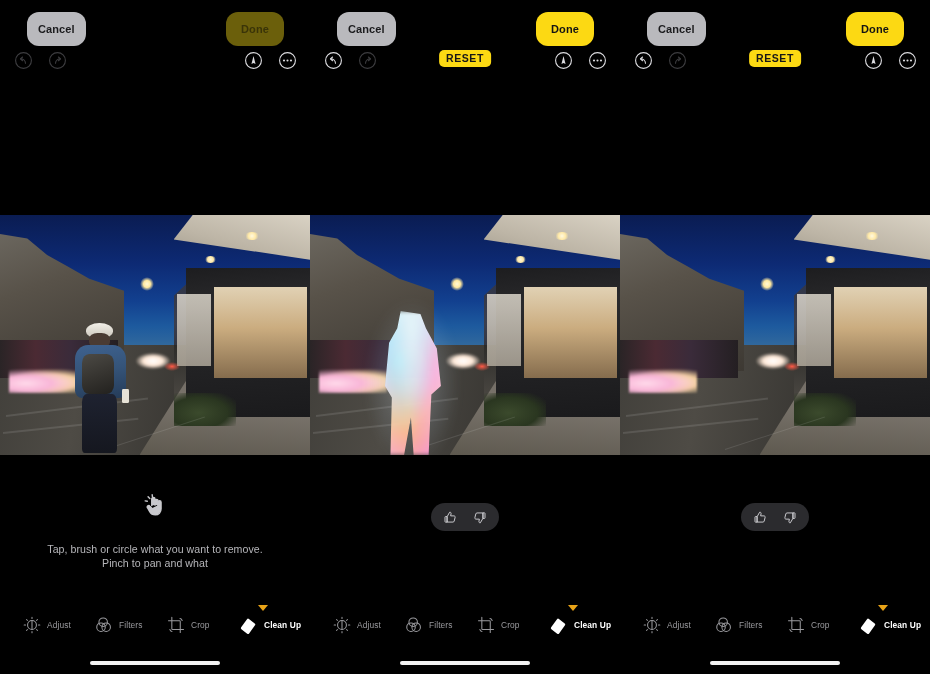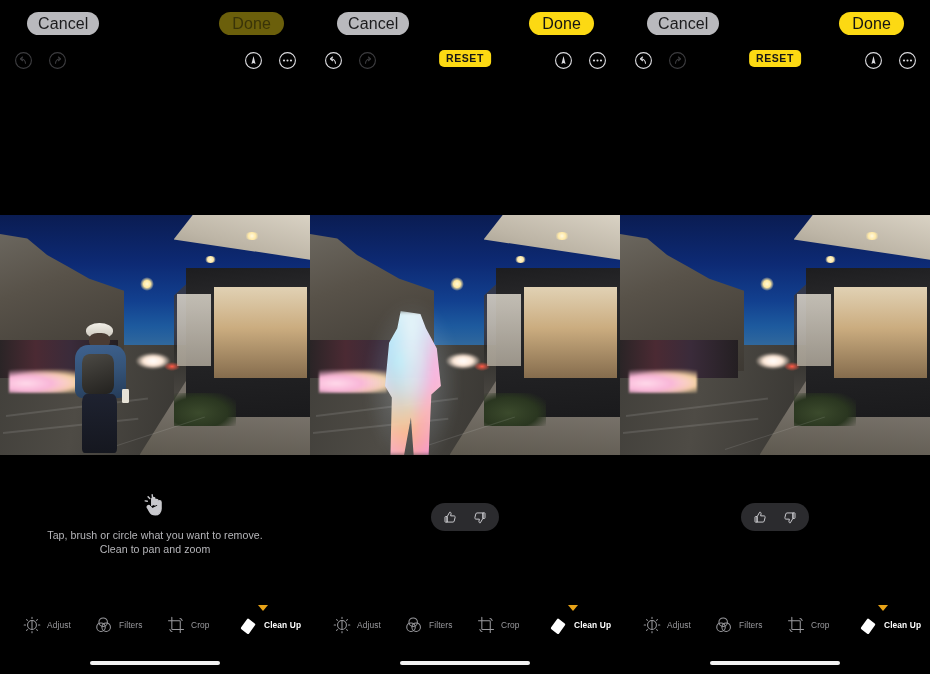--- a/index.html
+++ b/index.html
@@ -10,24 +10,24 @@
     overflow:hidden;
   }
   .stage { position:relative; width:930px; height:674px; background:#000; display:flex; }
   .panel { position:relative; width:310px; height:674px; background:#000; overflow:hidden; flex:0 0 310px; }
 
   
   .topbar { position:absolute; top:0; left:0; width:100%; height:84px; }
 
   .pill {
     position:absolute; top:12px;
-    height:23px; min-width:58px;
+    height:34px; min-width:58px;
     border-radius:12px;
     display:flex; align-items:center; justify-content:center;
-    font-size:16px; font-weight:400; letter-spacing:.1px;
+    font-size:11px; font-weight:700; letter-spacing:.1px;
     user-select:none;
   }
   .pill.cancel { left:27px; background:#b9b9bd; color:#1b1b1d; padding:0 11px; }
   .pill.done   { right:26px; padding:0 13px; }
   .pill.done.enabled  { background:#fcd913; color:#141414; }
   .pill.done.disabled { background:#6b5f0b; color:#3a3408; }
 
   .icon-row { position:absolute; top:49px; left:0; width:100%; height:24px; }
 
   .circ-ico {
@@ -203,21 +203,21 @@
     position:absolute; left:-18%; top:-8%; width:136%; height:116%;
     background:radial-gradient(ellipse at 50% 50%, rgba(255,255,255,.30) 0%, rgba(200,225,255,.12) 42%, rgba(255,180,230,0) 72%);
     filter:blur(4px);
   }
 
   
   .bottom { position:absolute; left:0; bottom:0; width:100%; height:219px; }
 
   .hint {
     position:absolute; top:38px; left:0; width:100%;
-    display:flex; flex-direction:column; align-items:center; gap:9px;
+    display:flex; flex-direction:column; align-items:center; gap:23px;
   }
   .hint-icon { width:26px; height:26px; color:#c9c9cd; }
   .hint-text {
     color:#b6b6ba; font-size:10.6px; line-height:1.35; text-align:center;
     letter-spacing:.05px;
   }
 
   .feedback {
     position:absolute; top:48px; left:50%; transform:translateX(-50%);
     background:#2b2b2e; border-radius:15px;
@@ -334,21 +334,21 @@
         <div class="hint-icon">
           <svg width="26" height="26" viewBox="0 0 24 24" fill="none" stroke="currentColor" stroke-width="1.3" stroke-linecap="round" stroke-linejoin="round">
             <path d="M9 11.5 V5.6 a1.5 1.5 0 0 1 3 0 V11" fill="#c9c9cd"></path>
             <path d="M12 11 V7.4 a1.4 1.4 0 0 1 2.8 0 V11.4" fill="#c9c9cd"></path>
             <path d="M14.8 11.4 V8.6 a1.4 1.4 0 0 1 2.8 0 V14.6 c0 3.3-2.2 5.6-5.3 5.6 -2.6 0-4.2-1.1-5.3-3.2 L5.2 13.8 a1.35 1.35 0 0 1 2.1-1.7 L9 14" fill="#c9c9cd"></path>
             <path d="M7.2 5.1 L5.6 3.4 M9.6 3.6 L9.4 1.6 M4.9 7.6 L2.9 7.3" stroke="#c9c9cd"></path>
           </svg>
         </div>
         <div class="hint-text">
           <div>Tap, brush or circle what you want to remove.</div>
-          <div>Clean to pan and zoom</div>
+          <div>Pinch to pan and what</div>
         </div>
       </div>
 
       <div class="tools">
         <div class="tool">
 
           <div class="tool-ico">
             <svg width="20" height="20" viewBox="0 0 24 24" fill="none" stroke="currentColor" stroke-width="1.25" stroke-linecap="round">
               <circle cx="12" cy="12" r="5.3"></circle>
               <path d="M12 7.2 V16.8"></path>

